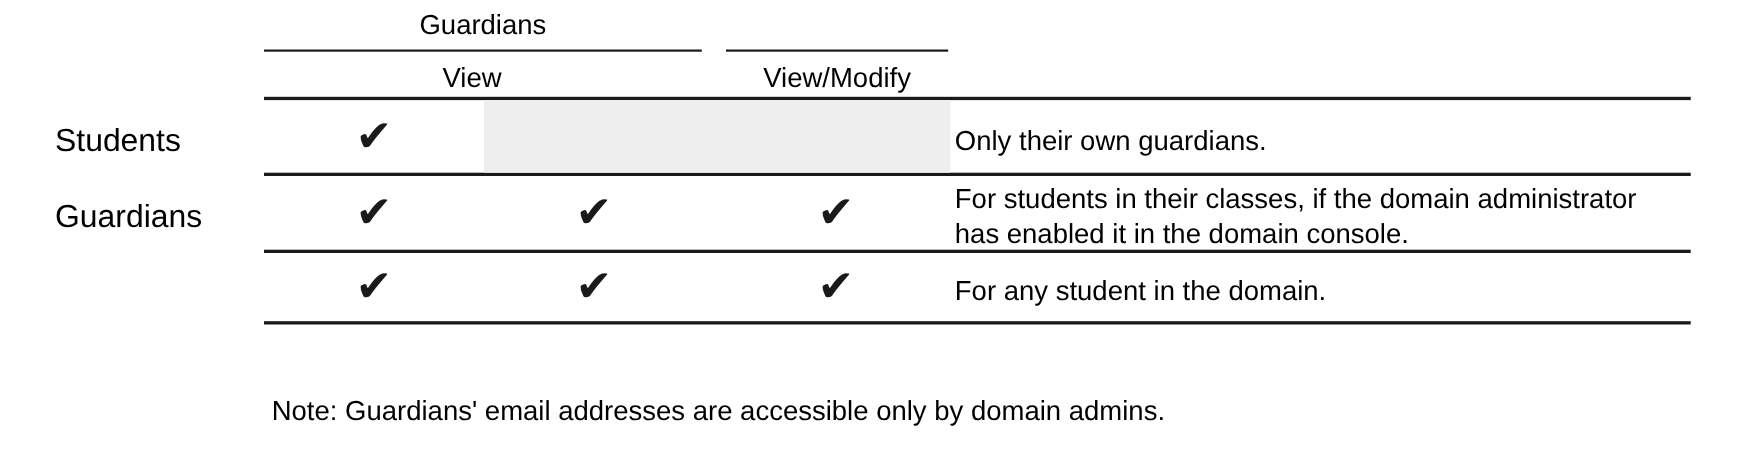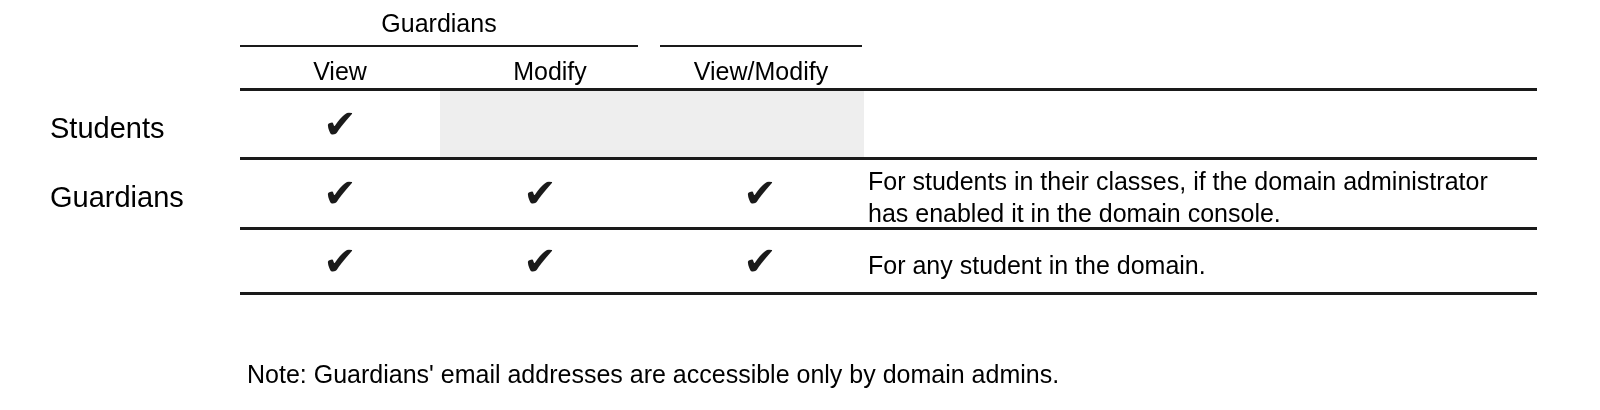--- a/index.html
+++ b/index.html
@@ -91,40 +91,40 @@
 <body>
 
 <div id="page">
 
   <div class="hdr-group" style="left:240px; width:398px; top:11px;">Guardians</div>
 
 
   <div class="rule thin" style="left:240px; width:398px; top:45px;"></div>
   <div class="rule thin" style="left:660px; width:202px; top:45px;"></div>
 
-  <div class="hdr-sub" style="left:240px; width:200px; top:59px;">View</div>
+  <div class="hdr-sub" style="left:256px; width:200px; top:59px;text-align:right;">View</div>
 
-  <div class="hdr-sub" style="left:440px; width:220px; top:59px;">Modify</div>
 
   <div class="hdr-sub" style="left:660px; width:202px; top:59px;">View/Modify</div>
 
   <div class="rule" style="left:240px; width:1297px; top:88px;"></div>
 
   <div class="rule" style="left:240px; width:1297px; top:157px;"></div>
 
   <div class="rule" style="left:240px; width:1297px; top:227px;"></div>
 
   <div class="rule" style="left:240px; width:1297px; top:292px;"></div>
 
   <div class="shade" style="left:440px; width:424px; top:91px; height:66px;"></div>
 
   <div class="row-label" style="top:114px;">Students</div>
 
   <div class="check" style="left:310px; top:104px;">✔</div>
 
+  <div class="note-cell" style="top:112px;">Only their own guardians.</div>
 
   <div class="row-label" style="top:183px;">Guardians</div>
 
   <div class="check" style="left:310px; top:173px;">✔</div>
 
   <div class="check" style="left:510px; top:173px;">✔</div>
 
   <div class="check" style="left:730px; top:173px;">✔</div>
 
   <div class="note-cell" style="top:165px;">For students in their classes, if the domain administrator has enabled it in the domain console.</div>

